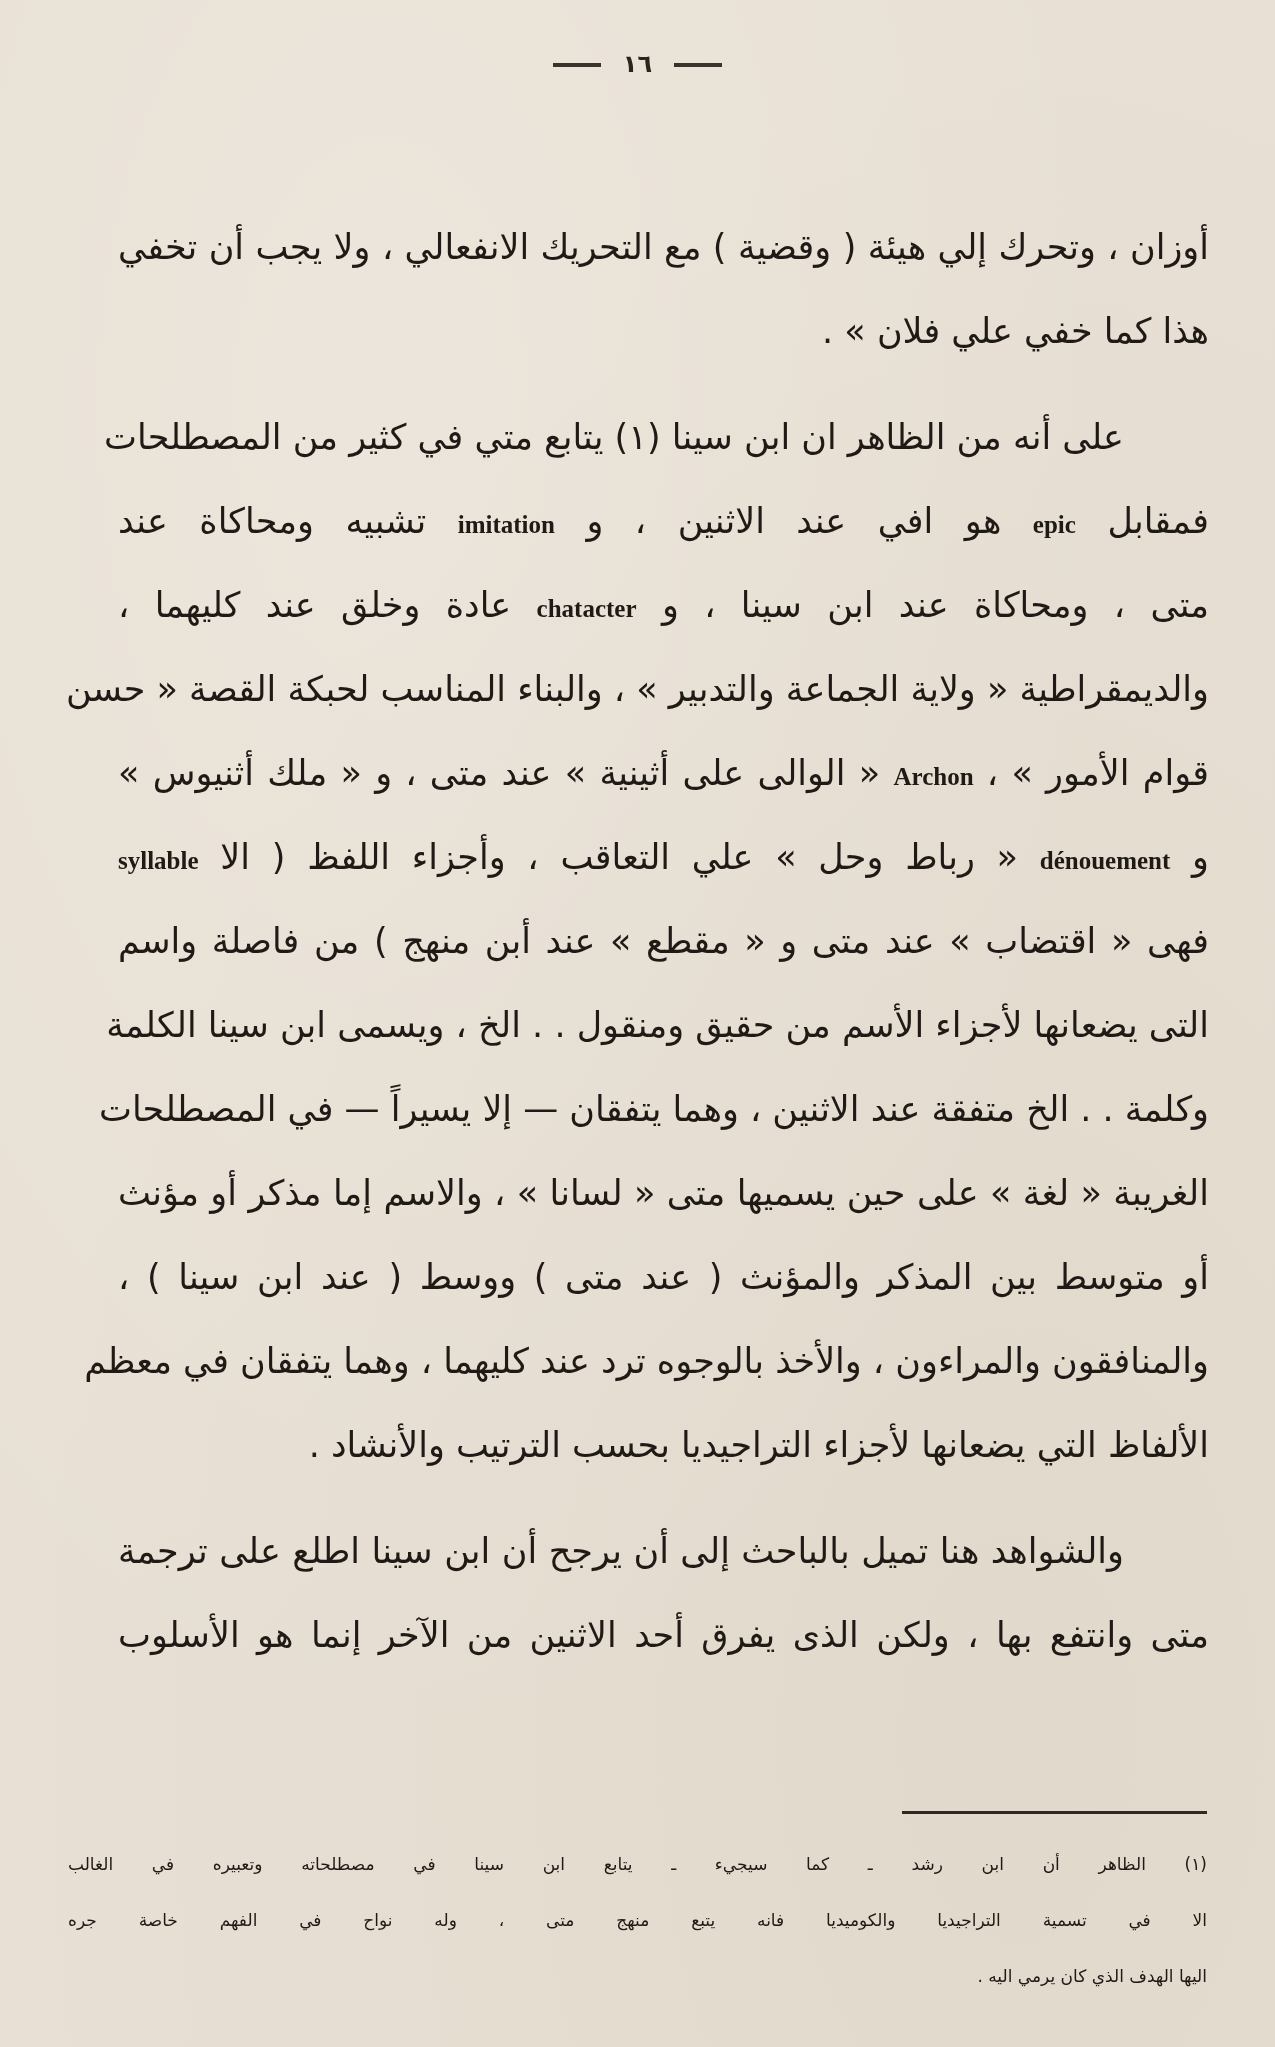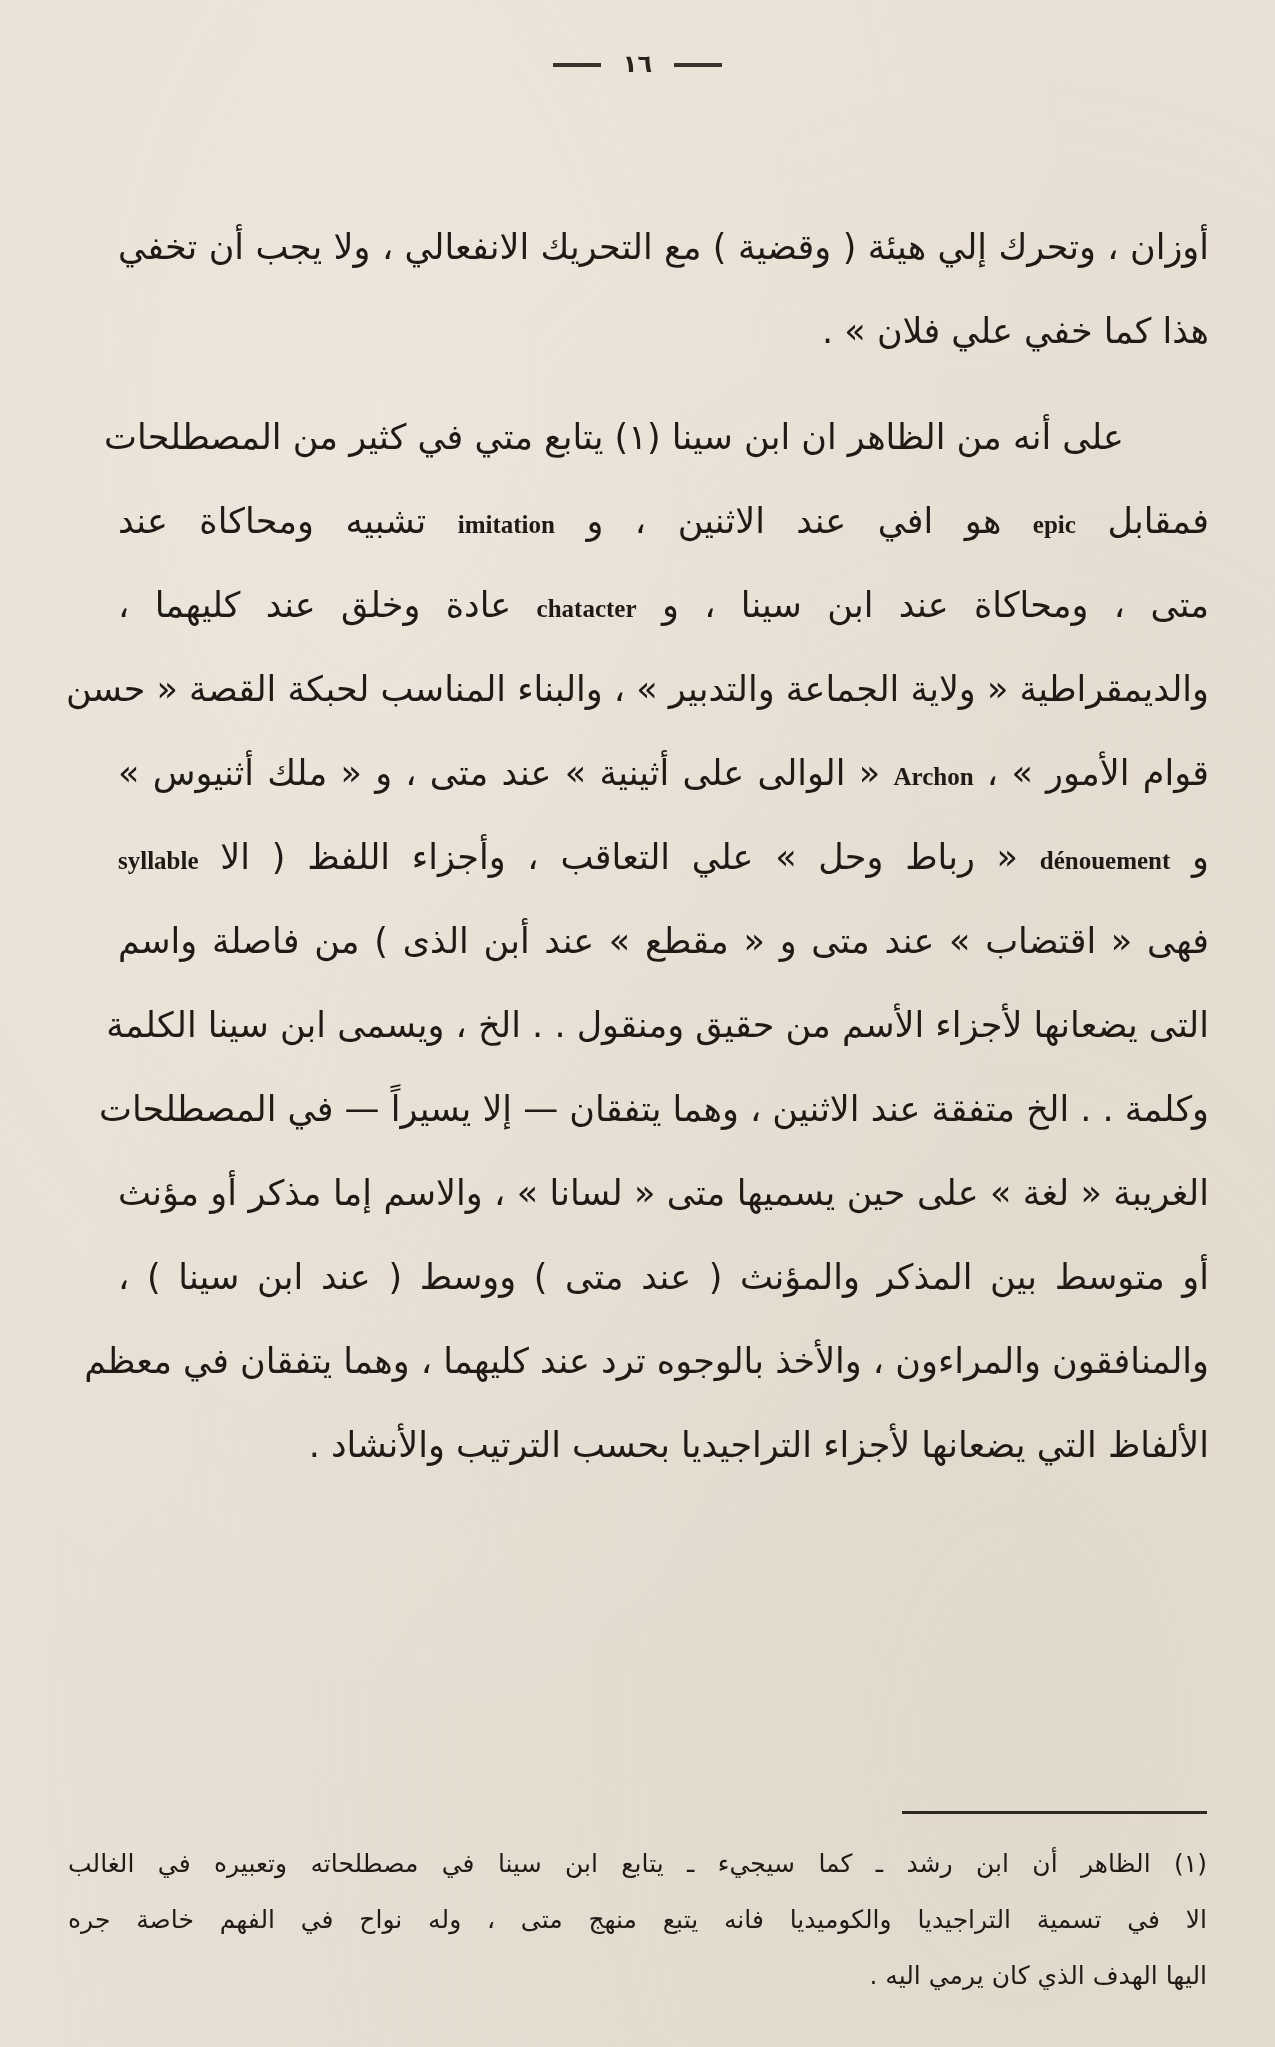--- a/index.html
+++ b/index.html
@@ -89,21 +89,21 @@
   .footnotes {
     position: absolute;
     right: 68px;
     left: 68px;
     top: 1836px;
   }
   .fn-line {
     display: block;
     height: 56px;
     line-height: 56px;
-    font-size: 25px;
+    font-size: 17px;
     white-space: nowrap;
     text-align: justify;
     text-align-last: justify;
   }
   .fn-line.last {
     text-align-last: right;
   }
 </style>
 </head>
 <body>
@@ -122,30 +122,34 @@
     </div>
     <div class="para-gap"></div>
 
     <div>
       <span class="line indent">على أنه من الظاهر ان ابن سينا (١) يتابع متي في كثير من المصطلحات</span>
       <span class="line">فمقابل <span class="latin">epic</span> هو افي عند الاثنين ، و <span class="latin">imitation</span> تشبيه ومحاكاة عند</span>
       <span class="line">متى ، ومحاكاة عند ابن سينا ، و <span class="latin">chatacter</span> عادة وخلق عند كليهما ،</span>
       <span class="line">والديمقراطية « ولاية الجماعة والتدبير » ، والبناء المناسب لحبكة القصة « حسن</span>
       <span class="line">قوام الأمور » ، <span class="latin">Archon</span> « الوالى على أثينية » عند متى ، و « ملك أثنيوس »</span>
       <span class="line">و <span class="latin">dénouement</span> « رباط وحل » علي التعاقب ، وأجزاء اللفظ ( الا <span class="latin">syllable</span></span>
-      <span class="line">فهى « اقتضاب » عند متى و « مقطع » عند أبن الذى ) من فاصلة واسم</span>
+      <span class="line">فهى « اقتضاب » عند متى و « مقطع » عند أبن منهج ) من فاصلة واسم</span>
       <span class="line">التى يضعانها لأجزاء الأسم من حقيق ومنقول . . الخ ، ويسمى ابن سينا الكلمة</span>
       <span class="line">وكلمة . . الخ متفقة عند الاثنين ، وهما يتفقان — إلا يسيراً — في المصطلحات</span>
       <span class="line">الغريبة « لغة » على حين يسميها متى « لسانا » ، والاسم إما مذكر أو مؤنث</span>
       <span class="line">أو متوسط بين المذكر والمؤنث ( عند متى ) ووسط ( عند ابن سينا ) ،</span>
       <span class="line">والمنافقون والمراءون ، والأخذ بالوجوه ترد عند كليهما ، وهما يتفقان في معظم</span>
       <span class="line last">الألفاظ التي يضعانها لأجزاء التراجيديا بحسب الترتيب والأنشاد .</span>
     </div>
     <div class="para-gap"></div>
 
+    <div>
+      <span class="line indent">والشواهد هنا تميل بالباحث إلى أن يرجح أن ابن سينا اطلع على ترجمة</span>
+      <span class="line">متى وانتفع بها ، ولكن الذى يفرق أحد الاثنين من الآخر إنما هو الأسلوب</span>
+    </div>
   </div>
 
   <div class="footnote-rule"></div>
 
   <div class="footnotes">
     <span class="fn-line">(١) الظاهر أن ابن رشد ـ كما سيجيء ـ يتابع ابن سينا في مصطلحاته وتعبيره في الغالب</span>
     <span class="fn-line">الا في تسمية التراجيديا والكوميديا فانه يتبع منهج متى ، وله نواح في الفهم خاصة جره</span>
     <span class="fn-line last">اليها الهدف الذي كان يرمي اليه .</span>
   </div>
 

